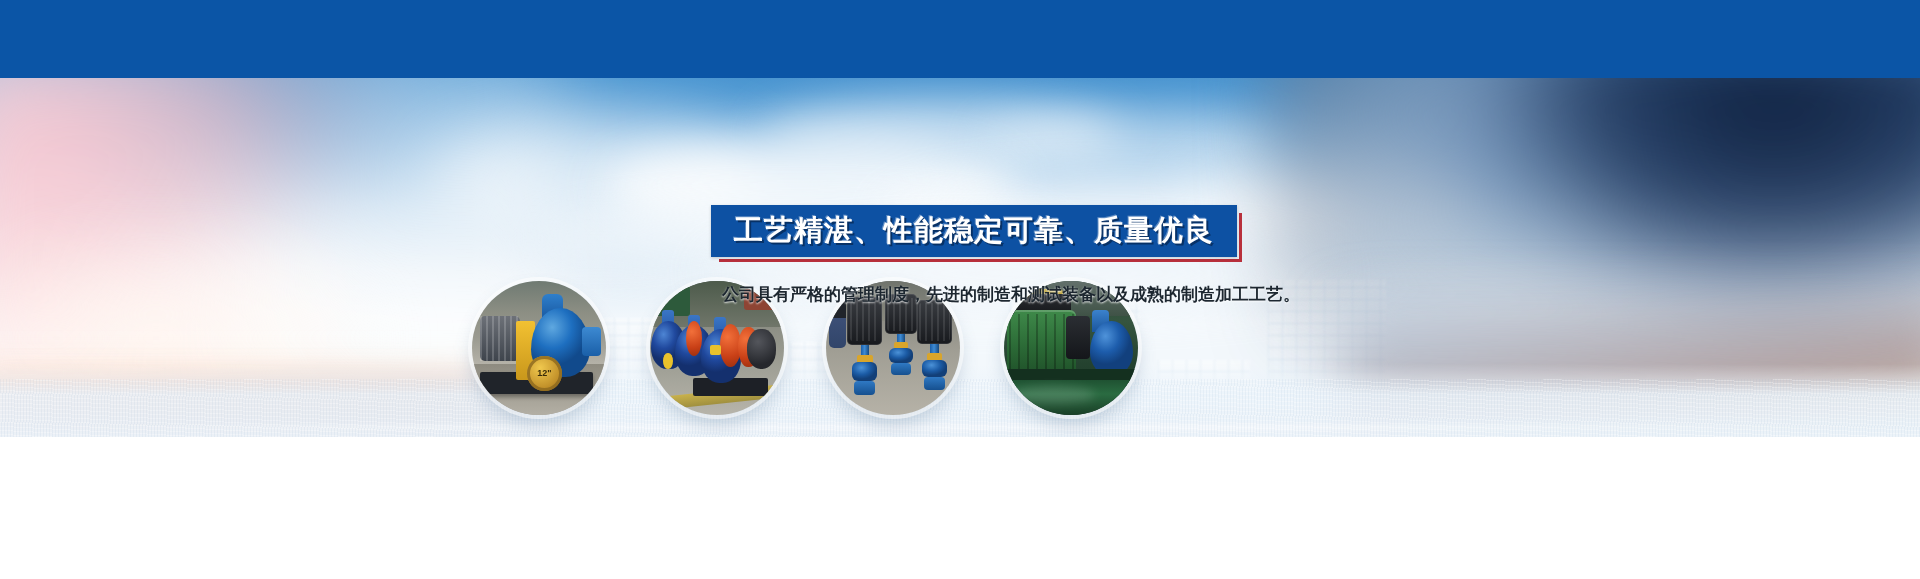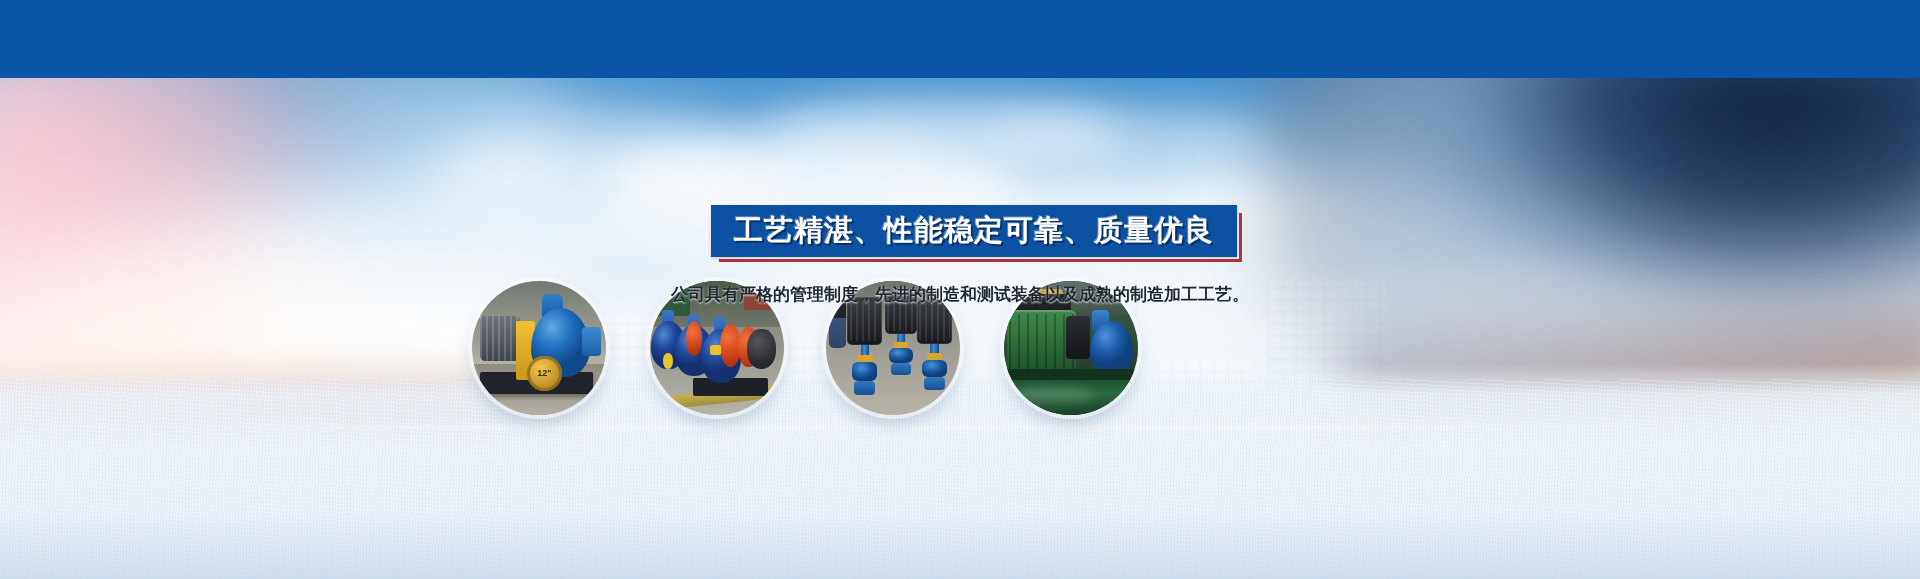--- a/index.html
+++ b/index.html
@@ -2,21 +2,21 @@
 <html><head>
 <meta charset="utf-8">
 <title>Banner</title>
 <style>
   html,body{margin:0;padding:0;}
   body{
     width:1920px;height:579px;overflow:hidden;
     font-family:"Liberation Sans","DejaVu Sans",sans-serif;
     background:#ffffff;
   }
-  #stage{position:relative;width:1920px;height:579px;overflow:hidden;}
+  #stage{position:relative;width:1920px;height:437px;overflow:hidden;}
 
   
   .topbar{position:absolute;left:0;top:0;width:1920px;height:78px;background:#0b55a6;z-index:40;}
 
   
   .scene{position:absolute;left:0;top:78px;width:1920px;height:501px;overflow:hidden;background:#e8eef5;}
 
   
   .sky{position:absolute;left:0;top:0;width:1920px;height:330px;
        background:
@@ -238,21 +238,21 @@
     <div class="ground-shade"></div>
   </div>
 
   <div class="plaque-wrap" style="left:711px;top:205px;">
     <div class="plaque" style="width:526px;height:52px;">
       <span class="plaque-text">工艺精湛、性能稳定可靠、质量优良</span>
     </div>
   </div>
 
   <div class="subtitle" style="left:540px;top:232px;width:0;"></div>
-  <div class="subtitle" style="left:960px;top:283px;transform:translateX(-50%);">公司具有严格的管理制度，先进的制造和测试装备以及成熟的制造加工工艺。</div>
+  <div class="subtitle" style="left:1011px;top:283px;transform:translateX(-50%);">公司具有严格的管理制度，先进的制造和测试装备以及成熟的制造加工工艺。</div>
 
   <div class="circles">
 
     <div class="circ" style="left:472px;top:281px;width:134px;height:134px;">
       <div class="photo p1">
         <div class="floor"></div>
         <div class="base"></div>
         <div class="motor">
             <div class="motorfin"></div>
           </div>

